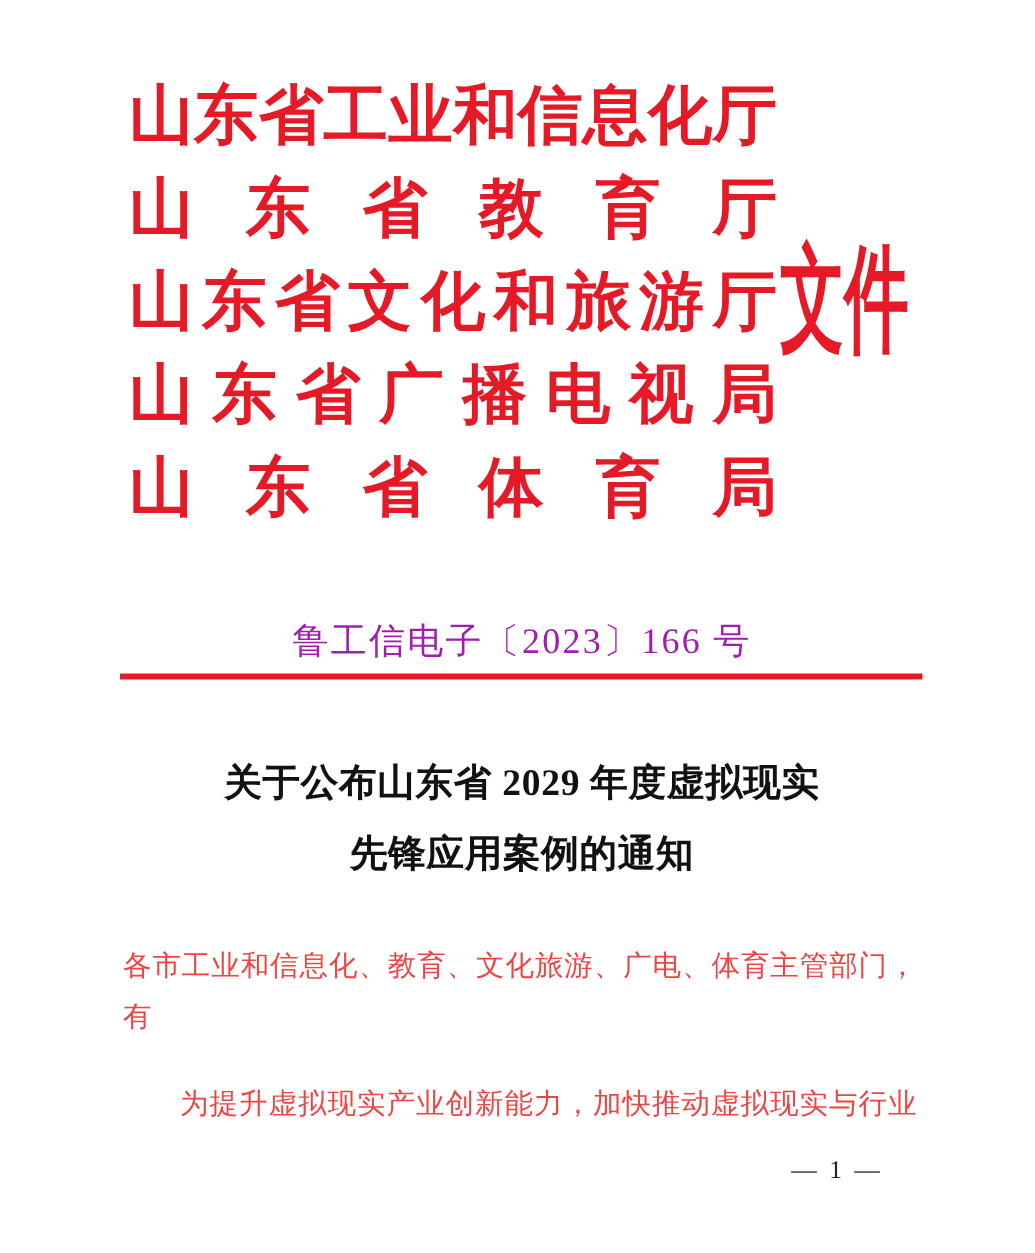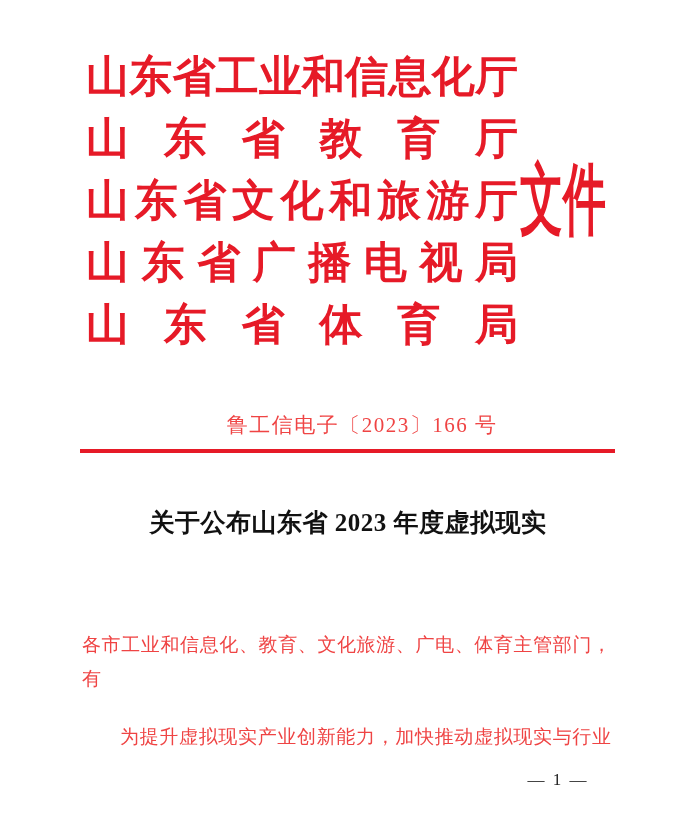--- a/index.html
+++ b/index.html
@@ -24,22 +24,22 @@
   }
   .doc-type-label{
     position:absolute;left:520px;top:160px;
     font-size:78px;line-height:80px;font-weight:700;
     color:var(--red-color,#e61a27);
     transform:scaleX(0.55);transform-origin:left top;
     white-space:nowrap;
   }
   
   .doc-number{
-    position:absolute;left:95px;top:411px;width:534px;
-    text-align:center;font-size:21px;letter-spacing:1.5px;color:#ef4444;
+    position:absolute;left:81px;top:411px;width:534px;
+    text-align:center;font-size:24px;letter-spacing:1.5px;color:#a21caf;
   }
   
   .red-line{
     position:absolute;left:80px;top:449px;width:535px;height:4px;
     background:var(--red-color,#e61a27);
   }
   
   .title-block{
     position:absolute;left:81px;top:499px;width:534px;
     text-align:center;font-weight:700;font-size:25px;line-height:47px;
@@ -123,21 +123,22 @@
       </div>
   </div>
 
   <div class="doc-type-label">文件</div>
 
   <div class="doc-number">鲁工信电子〔2023〕166 号</div>
 
   <div class="red-line"></div>
 
   <div class="title-block">
-    <div>关于公布山东省 2023 年度虚拟现实</div>
+    <div>关于公布山东省 2029 年度虚拟现实</div>
+    <div>先锋应用案例的通知</div>
   </div>
 
   <div class="body-block">
     <div class="body-line">各市工业和信息化、教育、文化旅游、广电、体育主管部门，有</div>
     <div class="body-line indent">为提升虚拟现实产业创新能力，加快推动虚拟现实与行业</div>
   </div>
 
   <div class="page-number">— 1 —</div>
 
 </div>

